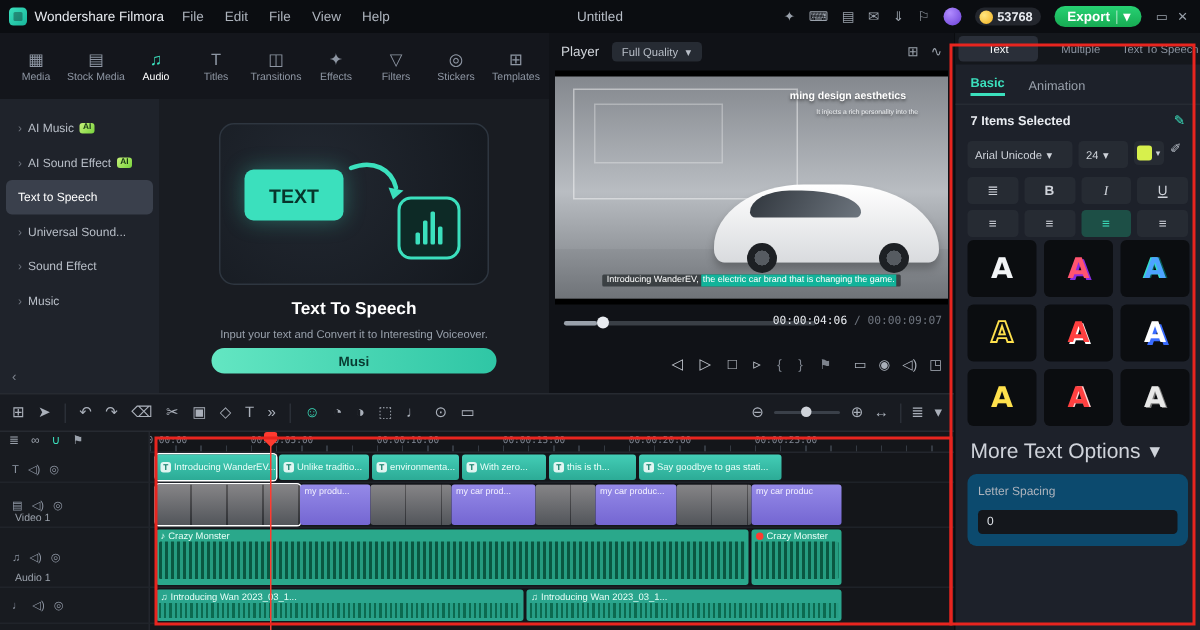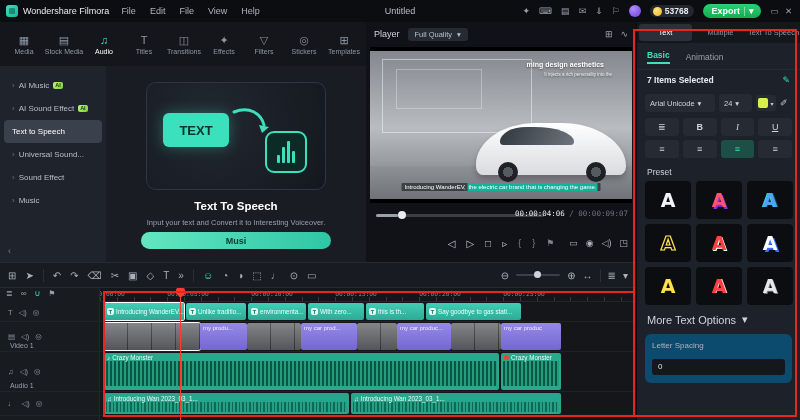--- a/index.html
+++ b/index.html
@@ -95,21 +95,21 @@
   .rightpanel{position:absolute;left:636px;top:22px;width:164px;height:398px;background:#1d212a;border-left:1px solid #0a0c0f}
   .rp-tabs{display:flex;background:#14171c;height:21px;align-items:stretch}
   .rp-tab{flex:1;display:flex;align-items:center;justify-content:center;font-size:7.5px;color:#8e96a3}
   .rp-tab.active{background:#2a2f39;color:#fff;border-radius:3px;margin:2px}
   .rp-subtabs{display:flex;align-items:center;gap:16px;padding:7px 10px 5px}
   .subtab{font-size:8.5px;color:#99a1ac}
   .subtab.active{color:#3be0bd;font-weight:bold;border-bottom:2px solid #3be0bd;padding-bottom:2px}
   .rp-items{display:flex;align-items:center;padding:5px 10px;border-top:1px solid #262b33}
   .rp-items b{font-size:8.5px;color:#e8ebf0}
   .pen{margin-left:auto;color:#3be0bd;font-size:9px}
-  .fontrow{display:flex;align-items:center;gap:4px;padding:4px 8px}
+  .fontrow{display:flex;gap:4px;padding:4px 8px}
   .dd{background:#262b33;border-radius:3px;height:18px;display:flex;align-items:center;gap:3px;padding:0 5px;font-size:7.5px;color:#cfd3da}
   .dd .txt{overflow:hidden;text-overflow:ellipsis;white-space:nowrap}
   .dd-font{width:70px}.dd-font .txt{max-width:50px}
   .dd-size{width:33px}
   .swatch{width:20px;height:16px;background:#262b33;border-radius:3px;display:flex;align-items:center;justify-content:center;gap:2px}
   .swatch i{width:10px;height:10px;background:#d7f04c;border-radius:2px;display:block}
   .dropper{color:#b9bfc8;font-size:9px}
   .fmtgrid{display:grid;grid-template-columns:repeat(4,1fr);gap:4px;padding:2px 8px}
   .fmtbtn{height:18px;background:#262b33;border-radius:3px;display:flex;align-items:center;justify-content:center;
     font-size:9px;color:#cfd3da}
@@ -121,21 +121,21 @@
     font-size:19px;font-weight:bold;font-family:"DejaVu Sans",sans-serif}
   .p1{color:#f2f4f6}
   .p2{color:#ff5470;text-shadow:1.5px 1.5px 0 #8a2be2}
   .p3{color:#4da3ff;text-shadow:-1px 0 #34e0c8,1px 0 #075a50}
   .p4{color:transparent;-webkit-text-stroke:1.2px #ffe14d}
   .p5{color:#ff4040;text-shadow:1px 1px 0 #fff}
   .p6{color:#fff;text-shadow:2px 2px 0 #3a6cff}
   .p7{color:#ffe14d}
   .p8{color:#ff4040;text-shadow:1px 0 0 #ffd0d0}
   .p9{color:#e8e8e8;text-shadow:1px 1px 0 #777}
-  .moreopt{display:flex;align-items:center;gap:6px;padding:8px 10px 4px;font-size:11px;color:#cfd3da}
+  .moreopt{display:flex;align-items:center;gap:6px;padding:8px 10px 4px;font-size:14px;color:#cfd3da}
   .subbox{margin:4px 8px;background:#0c4a6e;border-radius:6px;padding:7px 7px 8px}
   .subbox label{display:block;font-size:8px;color:#aeb4bd;margin-bottom:5px}
   .ls-input{width:100%;height:16px;background:#14171c;border:none;border-radius:3px;color:#dfe3e9;
     font-size:8px;padding-left:6px;font-family:"Liberation Sans",sans-serif}
   
   .toolbar{position:absolute;left:0;top:262px;width:636px;height:26px;background:#181b21;
     border-top:1px solid #262a31;border-bottom:1px solid #262a31;display:flex;align-items:center;gap:9px;
     padding:0 8px;font-size:10px;color:#aab0ba}
   .toolbar .sep{width:1px;height:13px;background:#2a2f37}
   .toolbar .teal{color:#3be0bd}
@@ -395,21 +395,20 @@
       <span class="fmtbtn b">B</span>
       <span class="fmtbtn i">I</span>
       <span class="fmtbtn u">U</span>
     </div>
     <div class="fmtgrid">
       <span class="fmtbtn">≡</span>
       <span class="fmtbtn">≡</span>
       <span class="fmtbtn active">≡</span>
       <span class="fmtbtn">≡</span>
     </div>
-    <div class="preset-label">Preset</div>
     <div class="presetgrid">
       <span class="tile p1">A</span>
       <span class="tile p2">A</span>
       <span class="tile p3">A</span>
       <span class="tile p4">A</span>
       <span class="tile p5">A</span>
       <span class="tile p6">A</span>
       <span class="tile p7">A</span>
       <span class="tile p8">A</span>
       <span class="tile p9">A</span>

